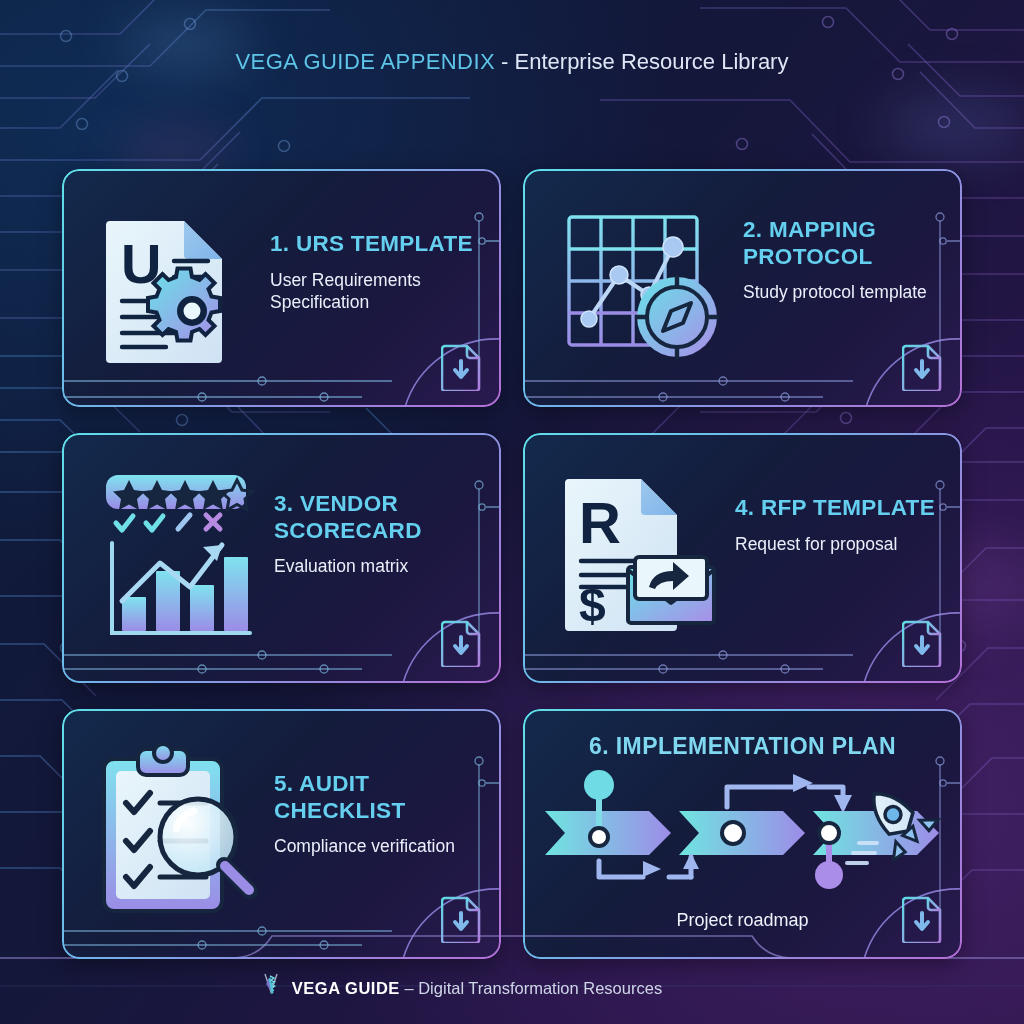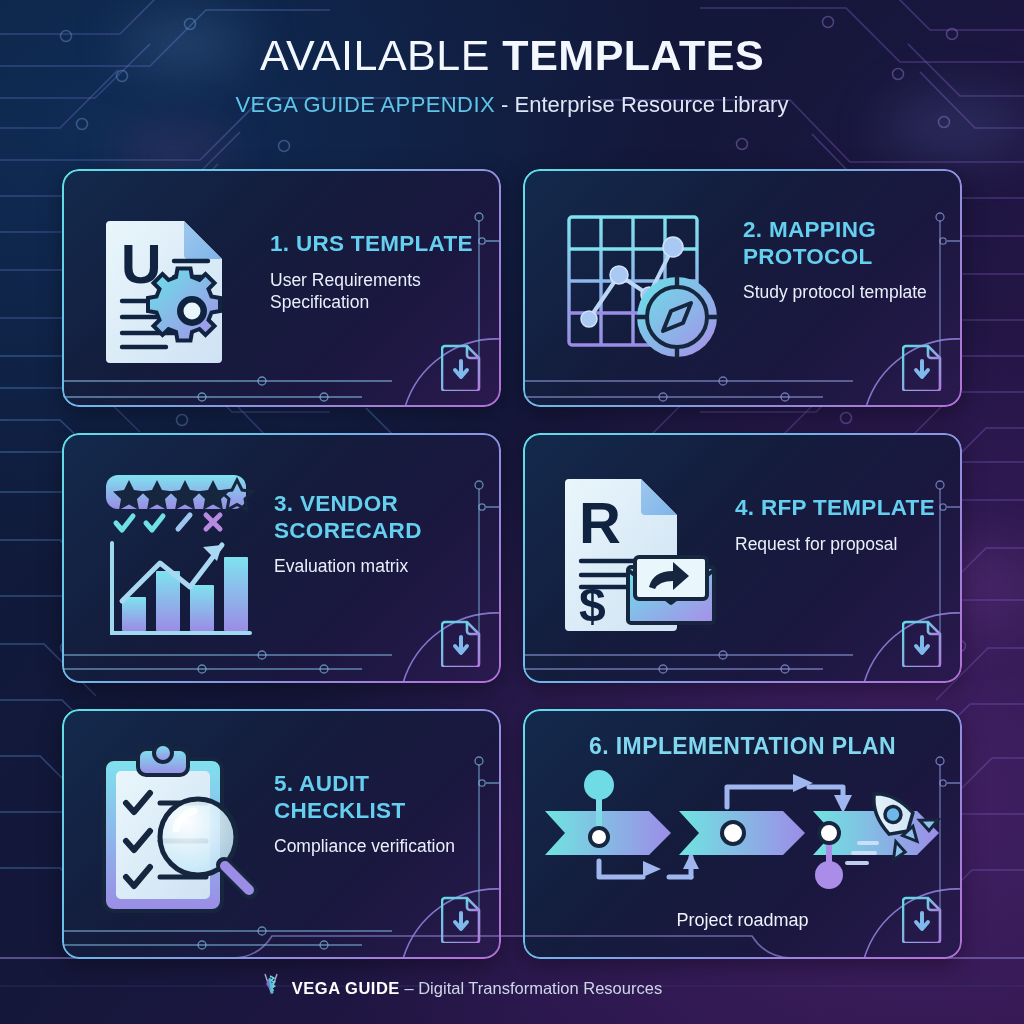--- a/index.html
+++ b/index.html
@@ -205,21 +205,20 @@
           <stop offset="1" stop-color="#9d8ce8"></stop>
       </linearGradient>
       <radialGradient id="lensg" cx="35%" cy="30%" r="75%">
         <stop offset="0" stop-color="#ffffff" stop-opacity=".95"></stop>
         <stop offset="1" stop-color="#bfe6f7" stop-opacity=".85"></stop>
       </radialGradient>
     </defs>
   </svg>
 
   <div id="header">
-    <div id="title"><span class="t-light">AVAILABLE </span><span class="t-bold">TEMPLATES</span></div>
     <div id="subtitle"><span class="s-hi">VEGA GUIDE APPENDIX</span><span class="s-lo"> - Enterprise Resource Library</span></div>
   </div>
 
   <div id="grid">
 
     <div class="row">
 
       <div class="card">
         <svg class="deco" viewBox="0 0 439 238">
           <path d="M439 170 A 96 96 0 0 0 343 238" fill="none" stroke="url(#arcg)" stroke-width="1.6"></path>

